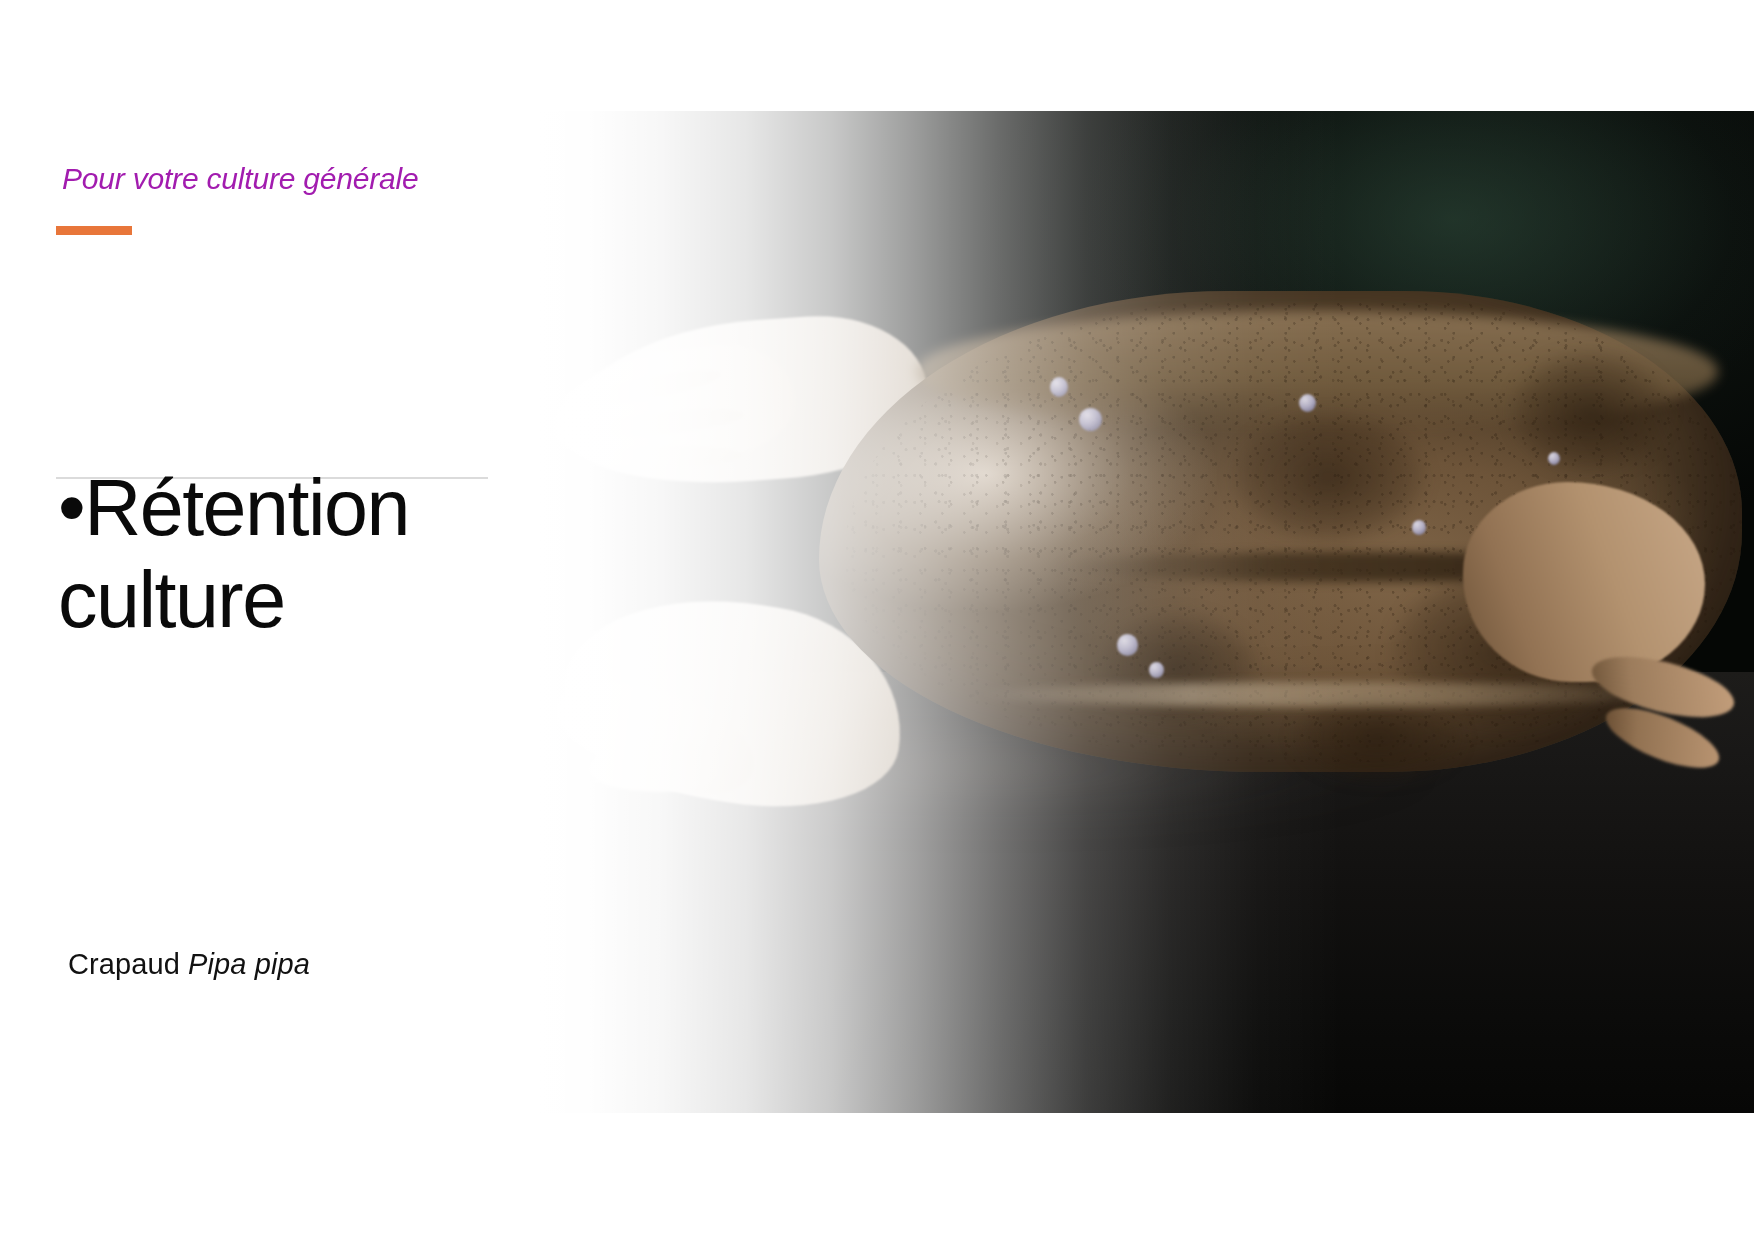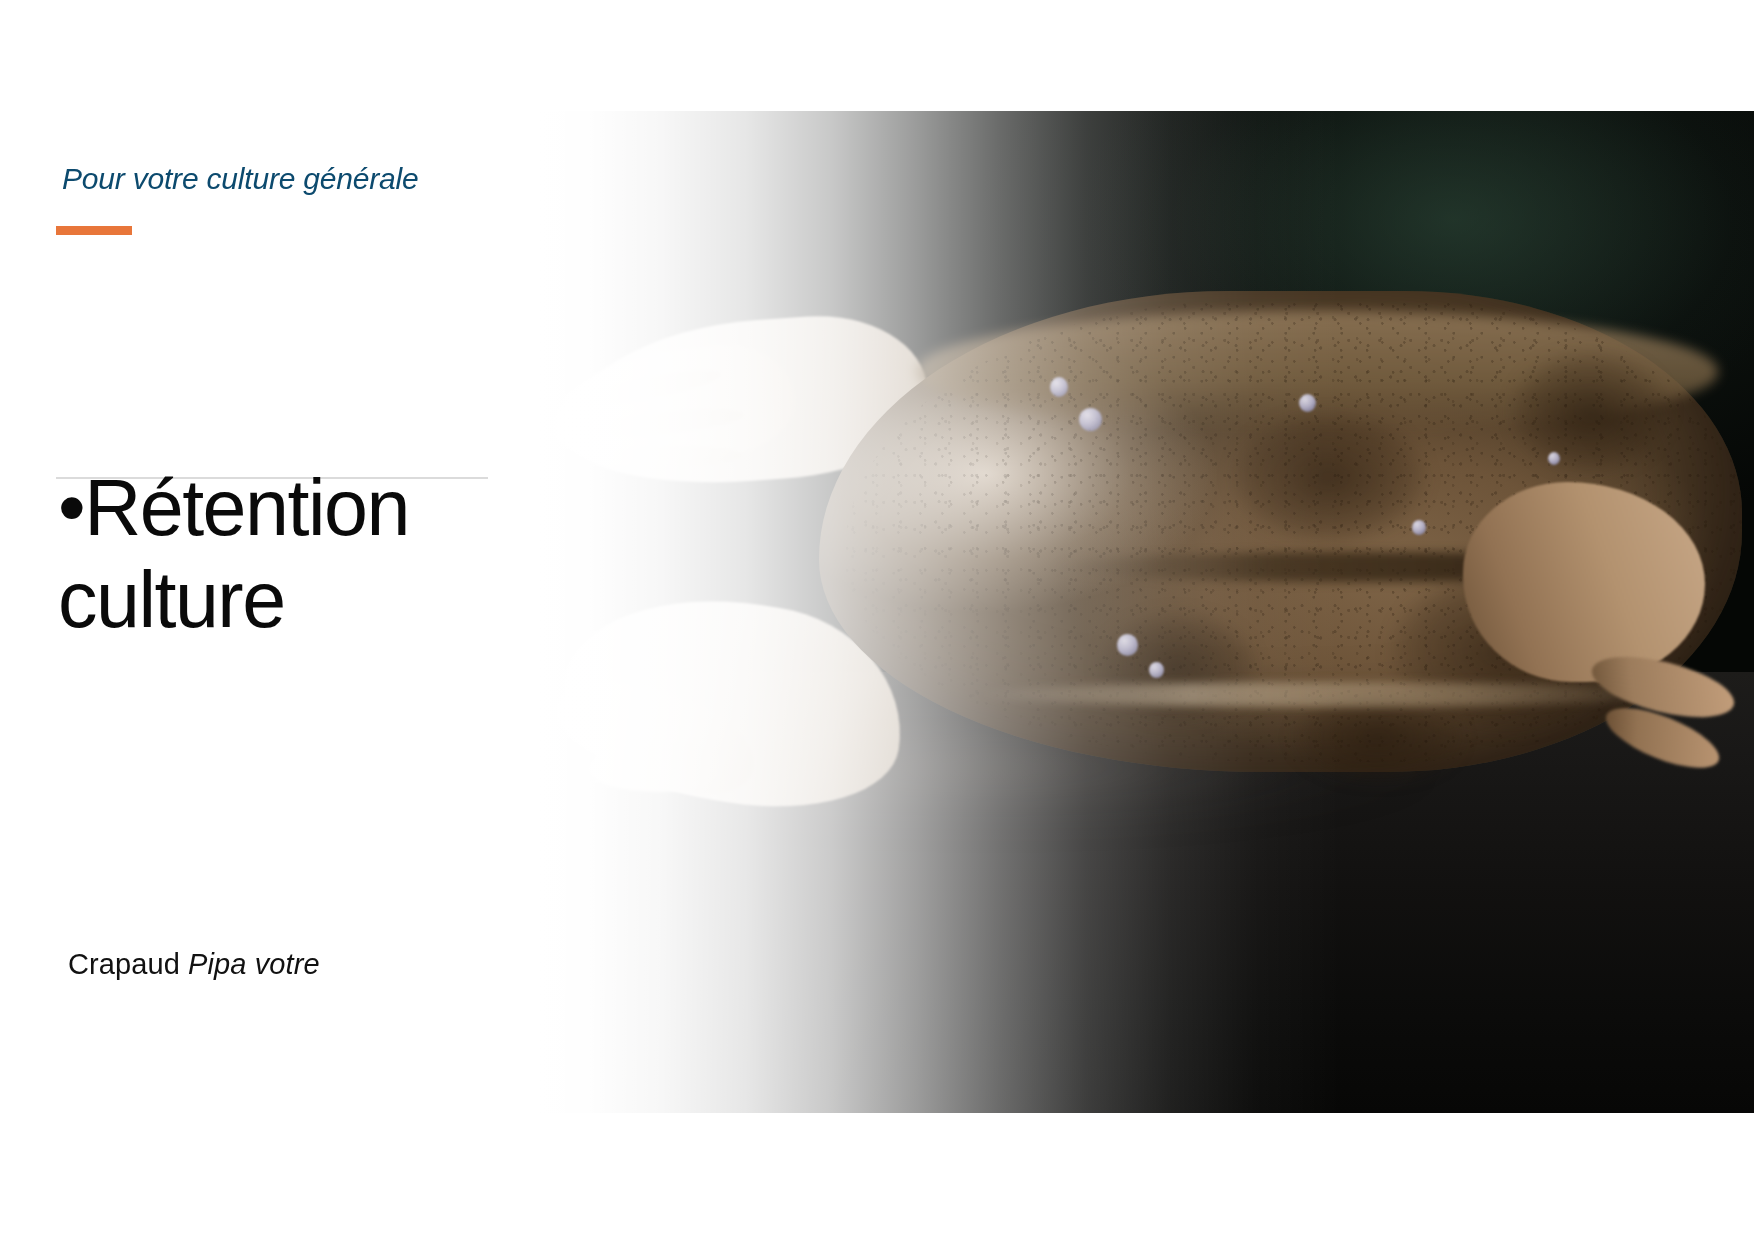--- a/index.html
+++ b/index.html
@@ -24,21 +24,21 @@
   }
 
   
   .eyebrow {
     position: absolute;
     left: 62px;
     top: 162px;
     font-size: 30px;
     font-style: italic;
     font-weight: 400;
-    color: #0c4a6e;
+    color: #a21caf;
     letter-spacing: -0.2px;
     white-space: nowrap;
   }
   .accent-bar {
     position: absolute;
     left: 56px;
     top: 226px;
     width: 76px;
     height: 9px;
     background: #E8763A;
@@ -303,21 +303,21 @@
 
   <div class="eyebrow">Pour votre culture générale</div>
 
   <div class="accent-bar"></div>
 
   <div class="divider"></div>
 
   <div class="headline">•Rétention culture</div>
 
   <div class="caption">
-    <span>Crapaud </span><span class="sci">Pipa votre</span>
+    <span>Crapaud </span><span class="sci">Pipa pipa</span>
   </div>
 
   <div class="photo">
     <div class="photo-inner">
       <div class="bg-dark"></div>
       <div class="bg-haze"></div>
       <div class="floor"></div>
       <div class="floor-sheen"></div>
 
       <div class="limb-upper"></div>

